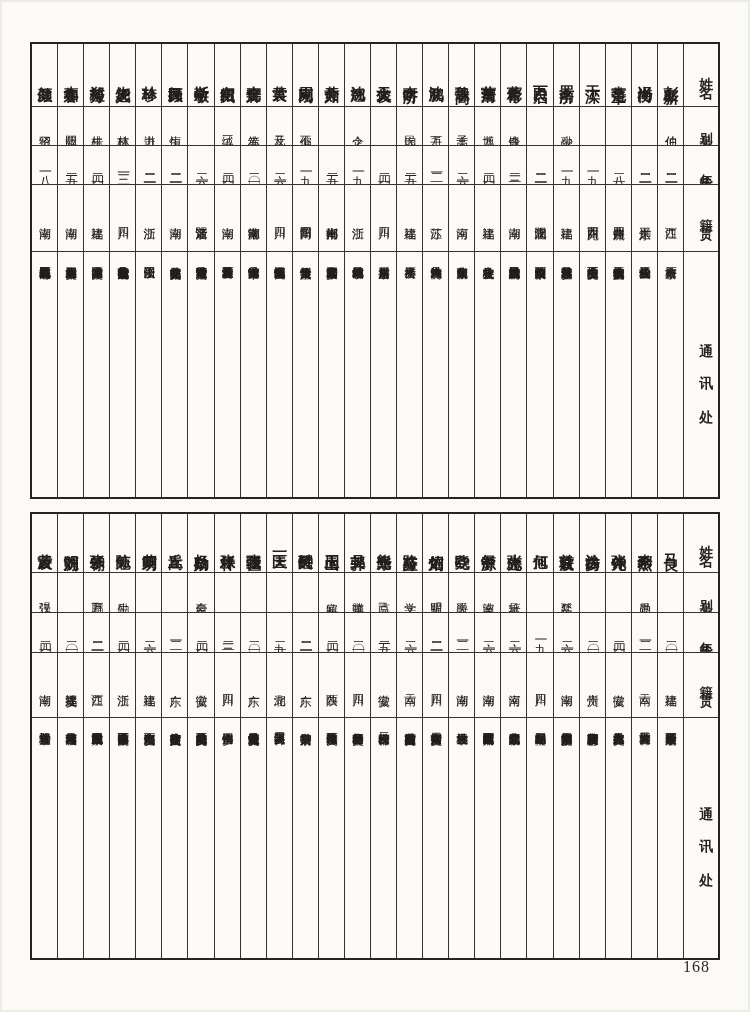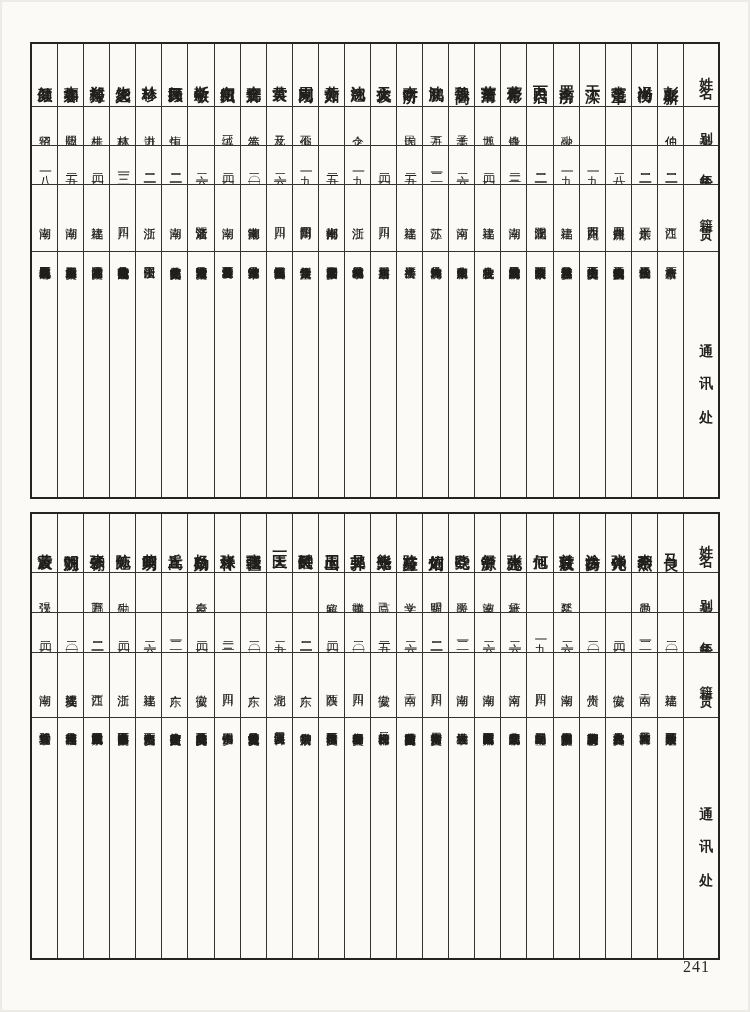--- a/index.html
+++ b/index.html
@@ -425,14 +425,14 @@
         <div class="cell c-addr">永定县炉下坝同顺号转</div>
       </div>
       <div class="col label-col">
         <div class="cell c-name lbl">姓名</div>
         <div class="cell c-alias lbl">别号</div>
         <div class="cell c-age lbl">年龄</div>
         <div class="cell c-native lbl">籍贯</div>
         <div class="cell c-addr lbl">通讯处</div>
       </div>
     </div>
-  <div class="page-number">241</div>
+  <div class="page-number">168</div>
 </div>
 
 </body></html>

